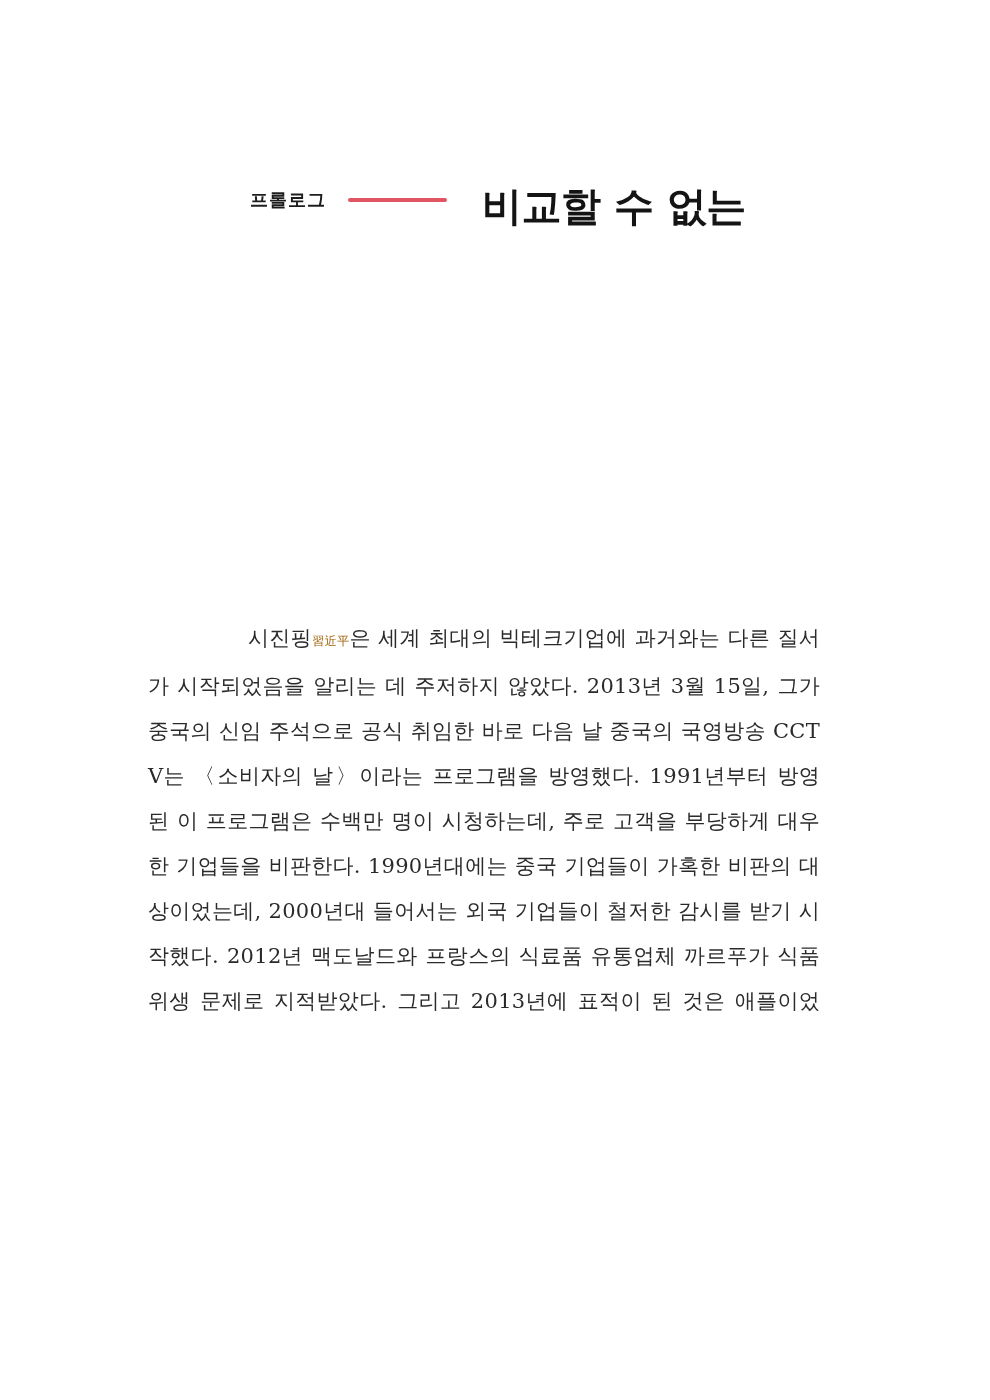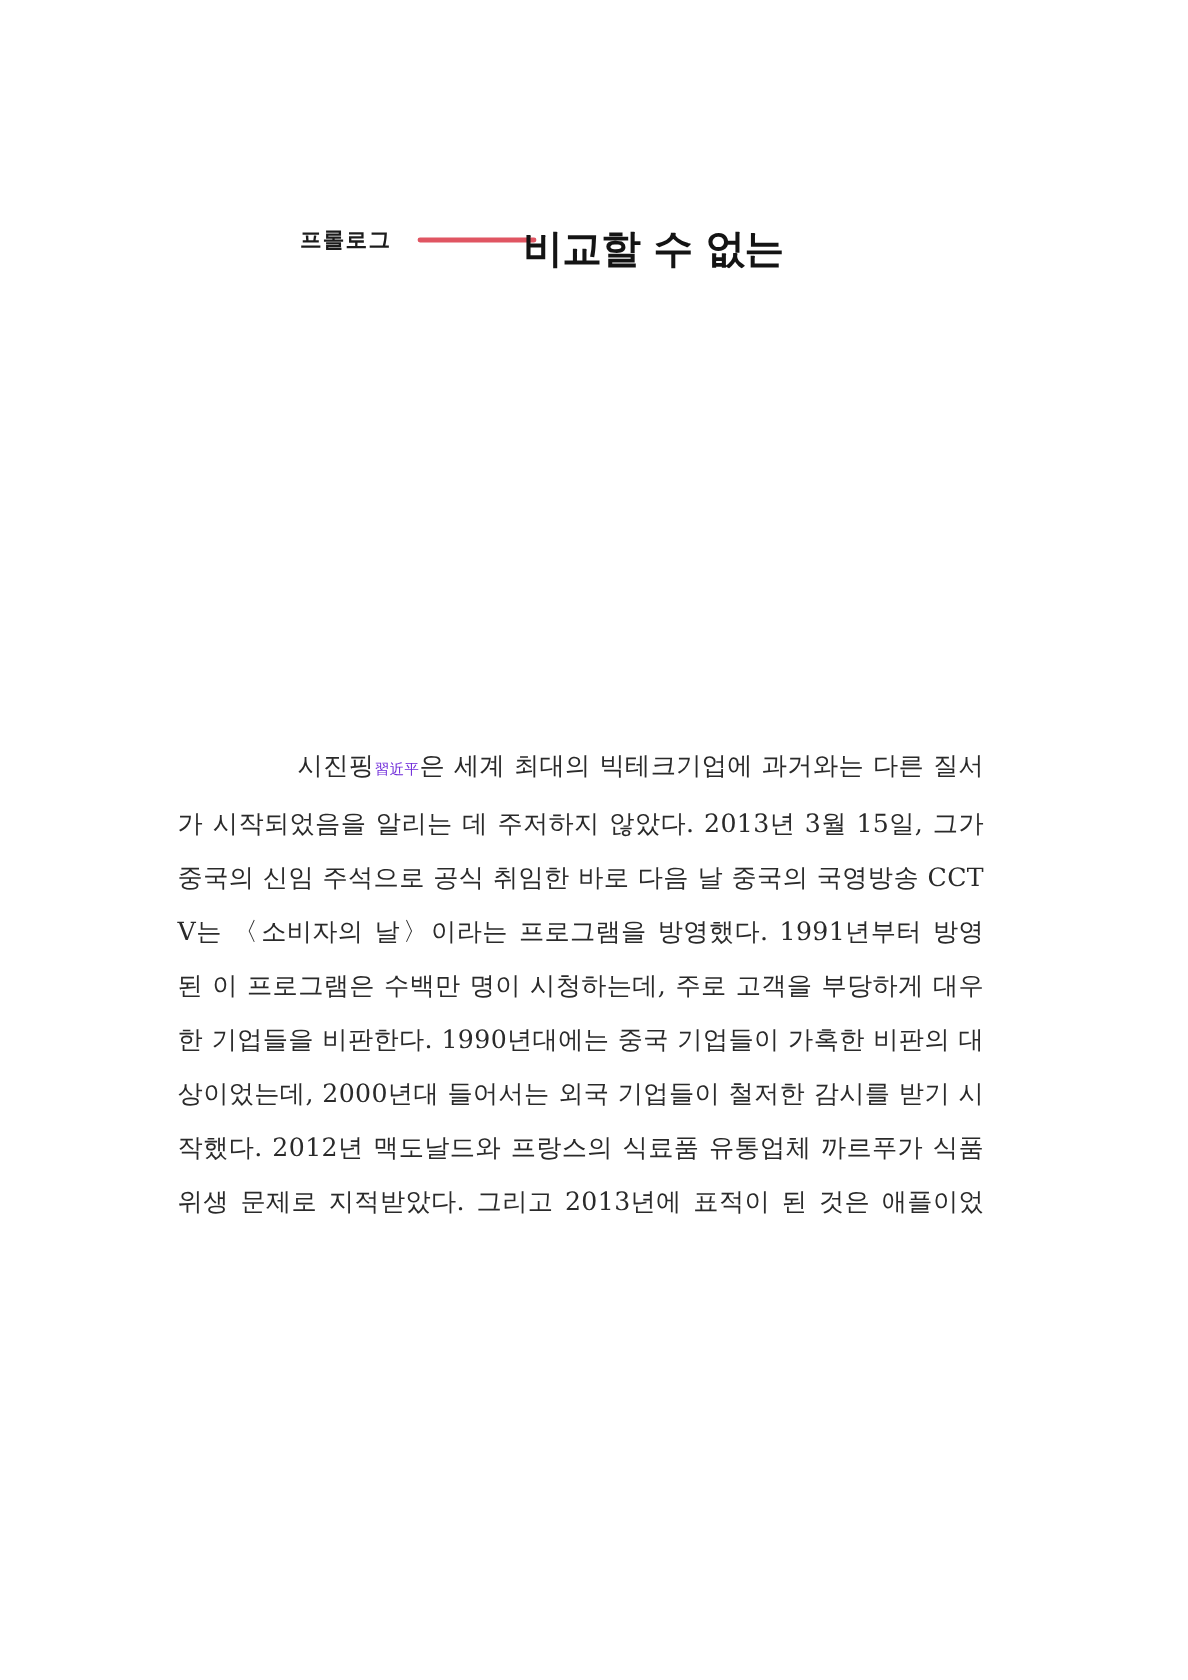--- a/index.html
+++ b/index.html
@@ -32,25 +32,25 @@
     position: absolute;
     left: 348px;
     top: 198px;
     width: 99px;
     height: 4px;
     border-radius: 2px;
     background: #e05562;
   }
   .page-title {
     position: absolute;
-    left: 436px;
+    left: 482px;
     top: 184px;
     font-family: "DejaVu Sans", "Liberation Sans", sans-serif;
     font-weight: 700;
-    font-size: 33px;
+    font-size: 40px;
     line-height: 45px;
     letter-spacing: -0.5px;
     color: #141414;
   }
 
   
   .body-text {
     position: absolute;
     left: 148px;
     top: 616px;
@@ -59,21 +59,21 @@
     line-height: 45px;
     letter-spacing: 0.3px;
     color: #2a2a2a;
     text-align: justify;
     word-break: break-all;
   }
   .para-1 { text-indent: 100px; }
   .para-2 { text-indent: 22px; }
   .hanja {
     font-size: 12px;
-    color: #6d28d9;
+    color: #a16207;
     letter-spacing: 0;
     font-family: Liberation Serif, serif;
   }
 
   
   .page-number {
     position: absolute;
     left: 150px;
     top: 1288px;
     font-family: "DejaVu Sans", "Liberation Sans", sans-serif;

